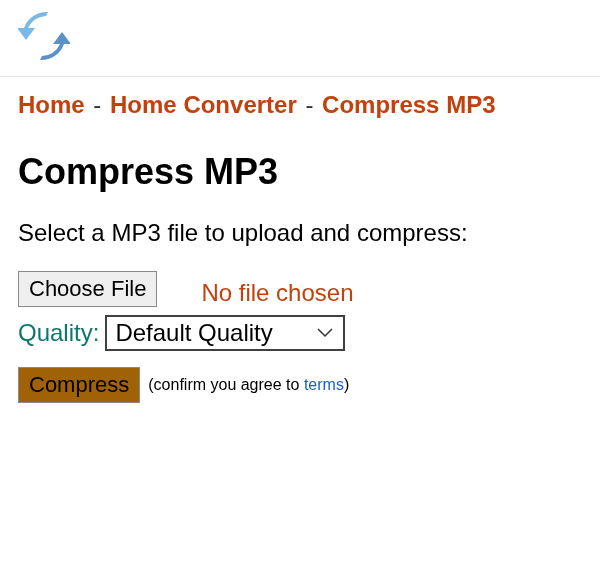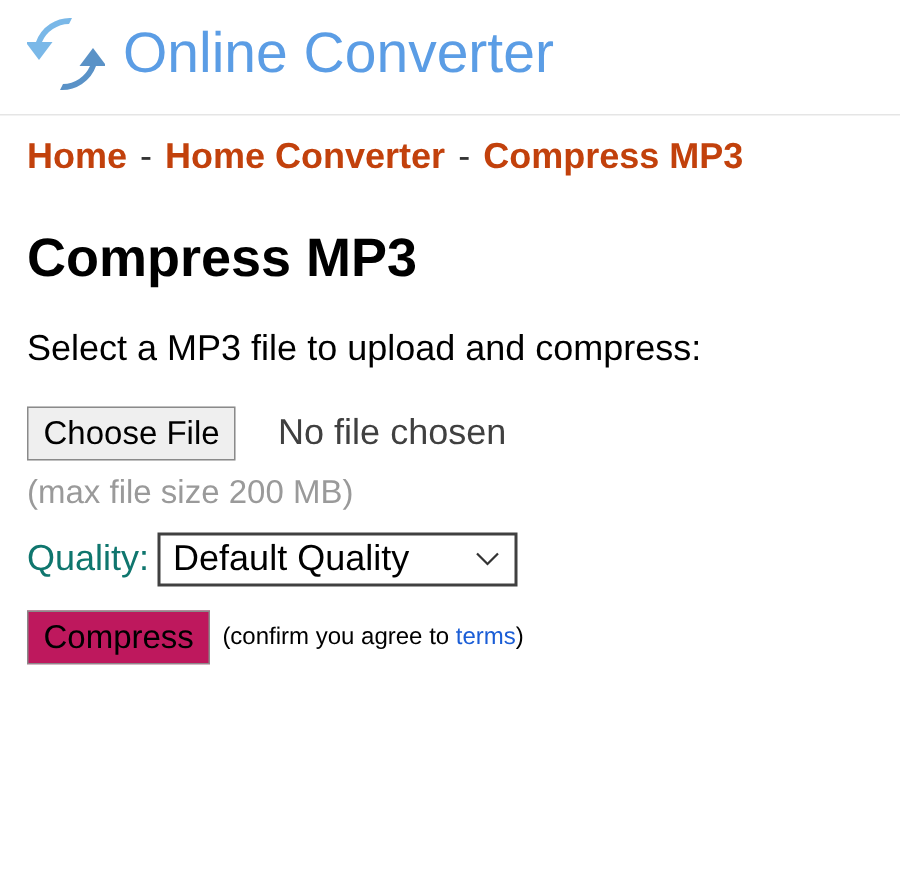--- a/index.html
+++ b/index.html
@@ -56,36 +56,37 @@
       color: #000;
       margin: 18px 0 26px 0;
     }
     .instruction {
       font-size: 24px;
       color: #000;
       margin-bottom: 24px;
     }
     .file-row {
       display: flex;
-      align-items: center;
+      align-items: flex-end;
       margin-bottom: 8px;
+      gap: 40px;
     }
     .choose-file-btn {
       background: #efefef;
       border: 1px solid #8a8a8a;
       padding: 4px 10px;
       font-size: 22px;
       color: #000;
       font-family: inherit;
       cursor: pointer;
     }
     .file-status {
       font-size: 24px;
-      color: #404040;
-      margin-left: 28px;
+      color: #c2410c;
+      margin-left: 4px;
     }
     .hint {
       font-size: 22px;
       color: #9a9a9a;
       margin-bottom: 14px;
     }
     .quality-row {
       display: flex;
       align-items: center;
       margin-bottom: 16px;
@@ -114,21 +115,21 @@
     .chevron svg {
       width: 16px;
       height: 10px;
       display: block;
     }
     .submit-row {
       display: flex;
       align-items: center;
     }
     .compress-btn {
-      background: #be185d;
+      background: #a16207;
       border: 1px solid #8a8a8a;
       padding: 4px 10px;
       font-size: 22px;
       color: #000;
       font-family: inherit;
       cursor: pointer;
     }
     .agree-text {
       font-size: 16px;
       color: #000;
@@ -143,42 +144,40 @@
 </head>
 <body>
 
 <div class="header">
   <div class="logo-icon">
     <svg viewBox="0 0 52 52">
       <path d="M 26 6 A 20 20 0 0 0 8 18 L 15 18 L 6 30 L -3 18 L 4 18 A 24 24 0 0 1 28 2 Z" fill="#7ab8e8" transform="translate(2,0)"></path>
       <path d="M 26 46 A 20 20 0 0 0 44 34 L 37 34 L 46 22 L 55 34 L 48 34 A 24 24 0 0 1 24 50 Z" fill="#5a92c7" transform="translate(-2,0)"></path>
     </svg>
   </div>
-  <div class="site-title">Online Converter</div>
 </div>
 
 <div class="breadcrumb">
   <a href="#">Home</a>
   <span class="sep">-</span>
   <a href="#">Home Converter</a>
   <span class="sep">-</span>
   <a href="#">Compress MP3</a>
 </div>
 
 <div class="content">
   <h1 class="page-title">Compress MP3</h1>
 
   <div class="instruction">Select a MP3 file to upload and compress:</div>
 
   <div class="file-row">
     <button class="choose-file-btn">Choose File</button>
     <span class="file-status">No file chosen</span>
   </div>
 
-  <div class="hint">(max file size 200 MB)</div>
 
   <div class="quality-row">
     <span class="quality-label">Quality:</span>
     <div class="quality-select">
       <span>Default Quality</span>
       <span class="chevron">
         <svg viewBox="0 0 16 10">
             <path d="M1 1 L8 8 L15 1" stroke="#333" stroke-width="1.5" fill="none"></path>
           </svg>
       </span>

